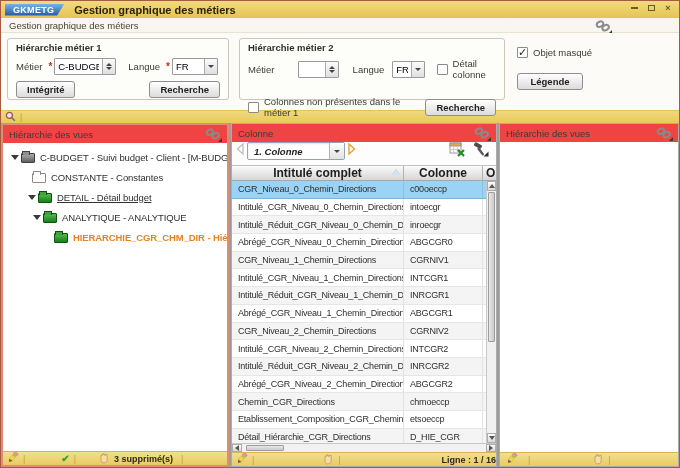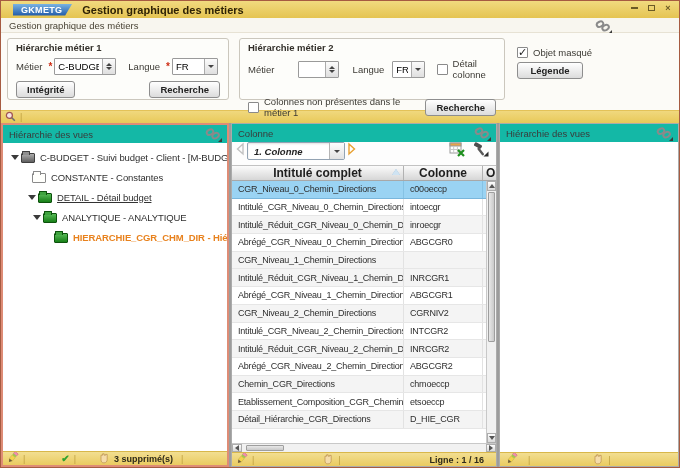--- a/index.html
+++ b/index.html
@@ -2,21 +2,21 @@
 <html><head>
 <meta charset="utf-8">
 <style>
   * { box-sizing: border-box; margin: 0; padding: 0; }
   html,body { width:680px; height:468px; }
   body { font-family:"Liberation Sans", sans-serif; font-size:10px; color:#333; background:#FCFBF7; }
   .window { width:680px; height:468px; border:1px solid #A65B41; display:flex; flex-direction:column; overflow:hidden; background:#FCFBF7; }
 
   
   .titlebar { height:17px; flex:0 0 17px; background:linear-gradient(#F1DA7F,#E5C452); display:flex; align-items:center; position:relative; }
-  .badge { margin-left:12px; padding:1px 10px 1px 8px; background:linear-gradient(#79B3E2,#2059A8); color:#fff; font-weight:bold; font-size:9px; clip-path:polygon(0 0,100% 0,88% 100%,0 100%); letter-spacing:.3px; }
+  .badge { margin-left:4px; padding:1px 10px 1px 8px; background:linear-gradient(#79B3E2,#2059A8); color:#fff; font-weight:bold; font-size:9px; clip-path:polygon(0 0,100% 0,88% 100%,0 100%); letter-spacing:.3px; }
   .win-title { margin-left:10px; font-weight:bold; font-size:11px; color:#2E2205; }
   .win-controls { position:absolute; right:6px; top:2px; display:flex; gap:7px; align-items:center; }
   .wc { width:10px; height:10px; display:inline-flex; align-items:center; justify-content:center; color:#6B5A26; font-size:9px; font-weight:bold; cursor:default; }
   .wc .bar { width:7px; height:2px; background:#6B5A26; }
   .wc .box { width:7px; height:6px; border:1.5px solid #6B5A26; }
 
   
   .breadcrumb-bar { height:15px; flex:0 0 15px; background:#F8F6EF; border-bottom:1px solid #E7E2D4; display:flex; align-items:center; position:relative; }
   .breadcrumb-bar .crumb { margin-left:8px; font-size:9.5px; color:#4A4436; }
   .breadcrumb-bar .link-icon { position:absolute; right:68px; top:2px; }
@@ -47,21 +47,21 @@
   
   .tool-strip { height:13px; flex:0 0 13px; background:linear-gradient(#F0D87E,#E8C959); display:flex; align-items:center; border-top:1px solid #E3C258; }
   .sep { color:#BFA041; margin:0 4px; font-size:9px; }
 
   
   .main { flex:1; display:flex; background:#9C9C9C; overflow:hidden; }
   .col { display:flex; flex-direction:column; background:#fff; overflow:hidden; }
   .col1 { flex:0 0 228px; border:2px solid #DE8C76; }
   .col2 { flex:0 0 266px; border:1px solid #ABABAB; margin-left:2px; }
   .col3 { flex:1; border:1px solid #ABABAB; margin-left:2px; }
-  .panel-head { height:18px; flex:0 0 18px; background:#14b8a6; display:flex; align-items:center; justify-content:space-between; padding:0 6px; }
+  .panel-head { height:18px; flex:0 0 18px; background:#ef4444; display:flex; align-items:center; justify-content:space-between; padding:0 6px; }
   .panel-head .ph-title { font-size:9.5px; color:#3A3A3A; }
   .panel-body { flex:1; background:#fff; overflow:hidden; }
 
   
   .tree { padding-top:4px; }
   .tree-row { height:20px; display:flex; align-items:center; white-space:nowrap; overflow:hidden; }
   .tree-arrow { width:10px; flex:0 0 10px; display:flex; align-items:center; }
   .tree-arrow.on::before { content:""; width:0;height:0; border-left:4px solid transparent; border-right:4px solid transparent; border-top:5px solid #3A3A3A; }
   .folder { width:14px; height:10px; flex:0 0 14px; position:relative; border-radius:1px; margin-right:5px; margin-top:2px; }
   .folder::before { content:""; position:absolute; top:-3px; left:0; width:6px; height:3px; border-radius:1px 1px 0 0; background:inherit; border:inherit; border-bottom:none; }
@@ -205,21 +205,21 @@
         </span>
         <button class="btn">Recherche</button>
       </div>
     </div>
 
     <div class="opt-zone">
       <div style="display:flex;align-items:center">
         <span class="checkbox">✓</span>
         <span class="cb-label">Objet masqué</span>
       </div>
-      <button class="btn" style="margin-top:4px; width:66px">Légende</button>
+      <button class="btn" style="margin-top:15px; width:66px">Légende</button>
     </div>
   </div>
 
   <div class="tool-strip">
     <span class="icon" style="margin-left:4px">
       <svg width="11" height="11" viewBox="0 0 11 11">
           <circle cx="4.4" cy="4.4" r="3" fill="#F6E4E2" stroke="#A05656" stroke-width="1.3"></circle>
           <line x1="6.8" y1="6.8" x2="9.8" y2="9.8" stroke="#6E6E6E" stroke-width="1.6"></line>
         </svg>
     </span>
@@ -371,20 +371,26 @@
               <div class="t-cell c2">inroecgr</div>
               <div class="t-cell c3"></div>
             </div>
             <div class="t-row">
               <div class="t-cell c1">Abrégé_CGR_Niveau_0_Chemin_Directions</div>
               <div class="t-cell c2">ABGCGR0</div>
               <div class="t-cell c3"></div>
             </div>
             <div class="t-row alt">
               <div class="t-cell c1">CGR_Niveau_1_Chemin_Directions</div>
+              <div class="t-cell c2">CGRNIV1</div>
+              <div class="t-cell c3"></div>
+            </div>
+            <div class="t-row">
+              <div class="t-cell c1">Intitulé_CGR_Niveau_1_Chemin_Directions</div>
+              <div class="t-cell c2">INTCGR1</div>
               <div class="t-cell c3"></div>
             </div>
             <div class="t-row alt">
               <div class="t-cell c1">Intitulé_Réduit_CGR_Niveau_1_Chemin_Directions</div>
               <div class="t-cell c2">INRCGR1</div>
               <div class="t-cell c3"></div>
             </div>
             <div class="t-row">
               <div class="t-cell c1">Abrégé_CGR_Niveau_1_Chemin_Directions</div>
               <div class="t-cell c2">ABGCGR1</div>
@@ -461,21 +467,21 @@
             </svg>
         </span>
         <span class="sep">|</span>
         <span class="icon" style="margin-left:64px">
           <svg width="12" height="12" viewBox="0 0 12 12">
               <path d="M3 7.5 V3.2 h1.6 V1.8 h1.5 v1.4 h1.5 V2.4 h1.6 v5 c0 2.2-1.3 3.4-3 3.4 h-.9 c-1.6 0-2.3-1.2-2.3-3.3 z" fill="#F5DCA9" stroke="#B98E4E" stroke-width=".7"></path>
             </svg>
         </span>
         <span class="sep">|</span>
         <span class="spacer"></span>
-        <span class="txt" style="margin-right:12px">Ligne : 1 / 16</span>
+        <span class="txt" style="margin-right:0">Ligne : 1 / 16</span>
       </div>
     </div>
 
     <div class="col col3">
       <div class="panel-head">
         <span class="ph-title">Hiérarchie des vues</span>
         <span class="link-icon">
           <svg width="16" height="12" viewBox="0 0 16 12">
               <g fill="none" stroke="#8A8A8A" stroke-width="2">
                 <ellipse cx="5" cy="4.2" rx="3.4" ry="2.5" transform="rotate(-28 5 4.2)"></ellipse>

